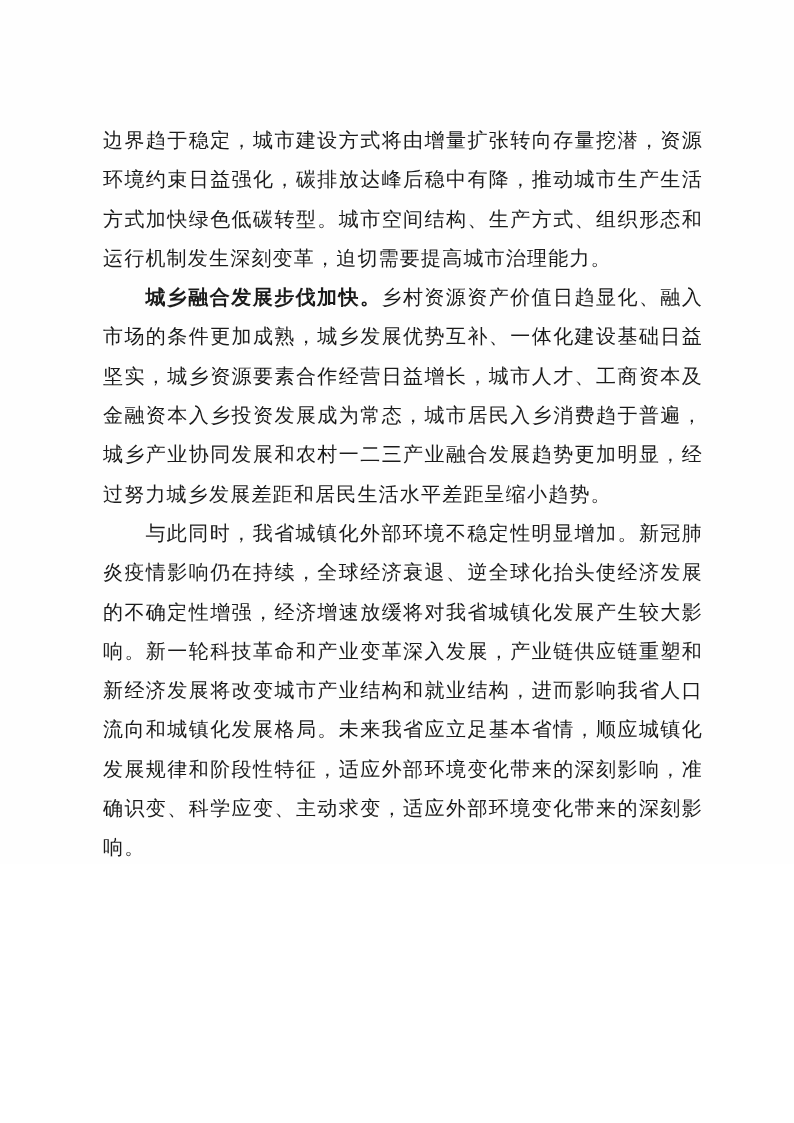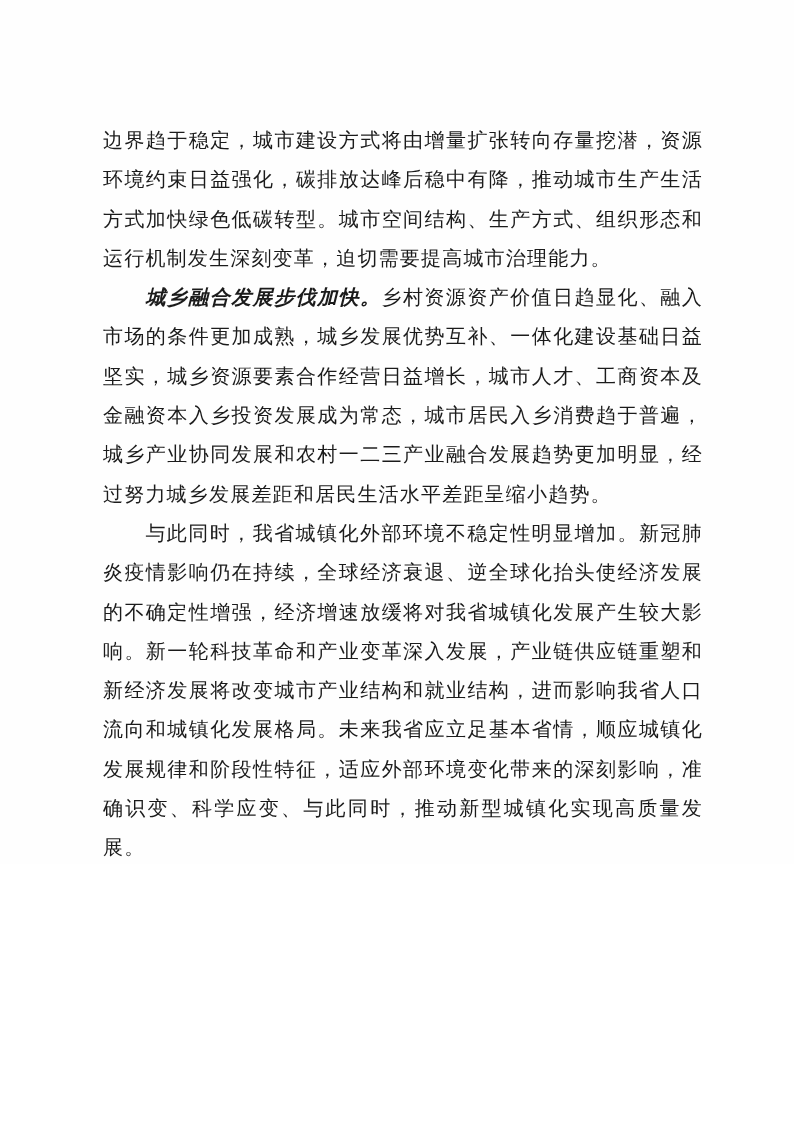--- a/index.html
+++ b/index.html
@@ -30,21 +30,20 @@
     padding: 0;
     font-size: 20px;
     line-height: 39.3px;
     letter-spacing: 1.2px;
   }
   .para.indent {
     text-indent: 42.4px;
   }
   .lead {
     font-weight: bold;
-    font-style: italic;
   }
   .page-footer {
     position: absolute;
     left: 105px;
     top: 1000px;
     font-size: 19px;
     line-height: 26px;
     display: flex;
     align-items: center;
     gap: 14px;
@@ -55,21 +54,21 @@
 <body>
 
 <main class="page">
 
   <section class="body-text">
 
     <p class="para"><span>边界趋于稳定，城市建设方式将由增量扩张转向存量挖潜，资源环境约束日益强化，碳排放达峰后稳中有降，推动城市生产生活方式加快绿色低碳转型。城市空间结构、生产方式、组织形态和运行机制发生深刻变革，迫切需要提高城市治理能力。</span></p>
 
     <p class="para indent"><b class="lead">城乡融合发展步伐加快。</b><span>乡村资源资产价值日趋显化、融入市场的条件更加成熟，城乡发展优势互补、一体化建设基础日益坚实，城乡资源要素合作经营日益增长，城市人才、工商资本及金融资本入乡投资发展成为常态，城市居民入乡消费趋于普遍，城乡产业协同发展和农村一二三产业融合发展趋势更加明显，经过努力城乡发展差距和居民生活水平差距呈缩小趋势。</span></p>
 
-    <p class="para indent"><span>与此同时，我省城镇化外部环境不稳定性明显增加。新冠肺炎疫情影响仍在持续，全球经济衰退、逆全球化抬头使经济发展的不确定性增强，经济增速放缓将对我省城镇化发展产生较大影响。新一轮科技革命和产业变革深入发展，产业链供应链重塑和新经济发展将改变城市产业结构和就业结构，进而影响我省人口流向和城镇化发展格局。未来我省应立足基本省情，顺应城镇化发展规律和阶段性特征，适应外部环境变化带来的深刻影响，准确识变、科学应变、与此同时，推动新型城镇化实现高质量发展。</span></p>
+    <p class="para indent"><span>与此同时，我省城镇化外部环境不稳定性明显增加。新冠肺炎疫情影响仍在持续，全球经济衰退、逆全球化抬头使经济发展的不确定性增强，经济增速放缓将对我省城镇化发展产生较大影响。新一轮科技革命和产业变革深入发展，产业链供应链重塑和新经济发展将改变城市产业结构和就业结构，进而影响我省人口流向和城镇化发展格局。未来我省应立足基本省情，顺应城镇化发展规律和阶段性特征，适应外部环境变化带来的深刻影响，准确识变、科学应变、主动求变，适应外部环境变化带来的深刻影响。</span></p>
 
   </section>
 
   <footer class="page-footer">
     <span>—</span>
     <span>4</span>
     <span>—</span>
   </footer>
 
 </main>

